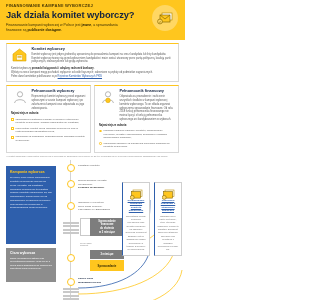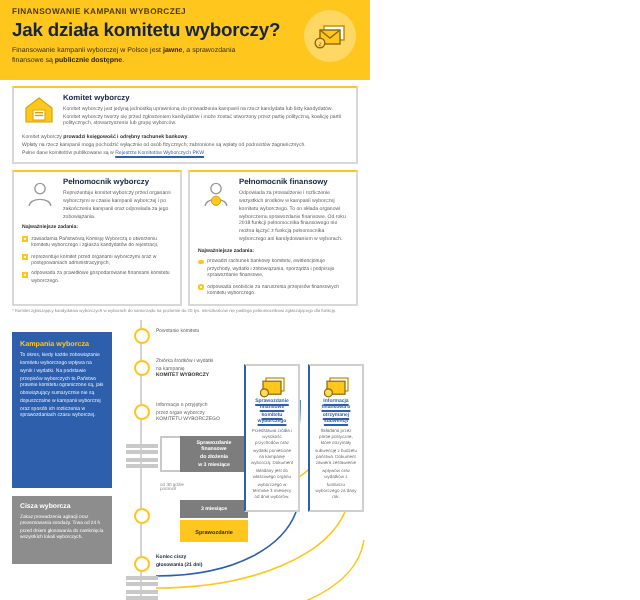--- a/index.html
+++ b/index.html
@@ -254,21 +254,21 @@
 
   .curve { position: absolute; left: 0; top: 0; width: 185px; height: 175px; pointer-events: none; }
 </style>
 </head>
 <body>
 
 <div id="page">
 
   <div class="header">
     <div class="kicker">FINANSOWANIE KAMPANII WYBORCZEJ</div>
-    <div class="headline">Jak działa komitetu wyborczy?</div>
+    <div class="headline">Jak działa komitet wyborczy?</div>
     <div class="subline"><span>Finansowanie kampanii wyborczej w Polsce jest </span><b>jawne</b><span>, a sprawozdania finansowe są </span><b>publicznie dostępne</b><span>.</span></div>
     <div class="header-badge">
       <svg width="17" height="14" viewBox="0 0 17 14">
         <rect x="5" y="2" width="10" height="7" fill="#ffffff" stroke="#b98c00" stroke-width="0.7"></rect>
         <rect x="3" y="4" width="10" height="7" fill="#FFC61E" stroke="#8a6a00" stroke-width="0.7"></rect>
         <path d="M3 4 L8 8 L13 4" fill="none" stroke="#8a6a00" stroke-width="0.7"></path>
         <circle cx="3" cy="10.5" r="2.4" fill="#FFD763" stroke="#8a6a00" stroke-width="0.7"></circle>
         <text x="3" y="11.8" font-size="3.2" text-anchor="middle" fill="#8a6a00" font-family="Liberation Sans, sans-serif">z</text>
       </svg>
     </div>

